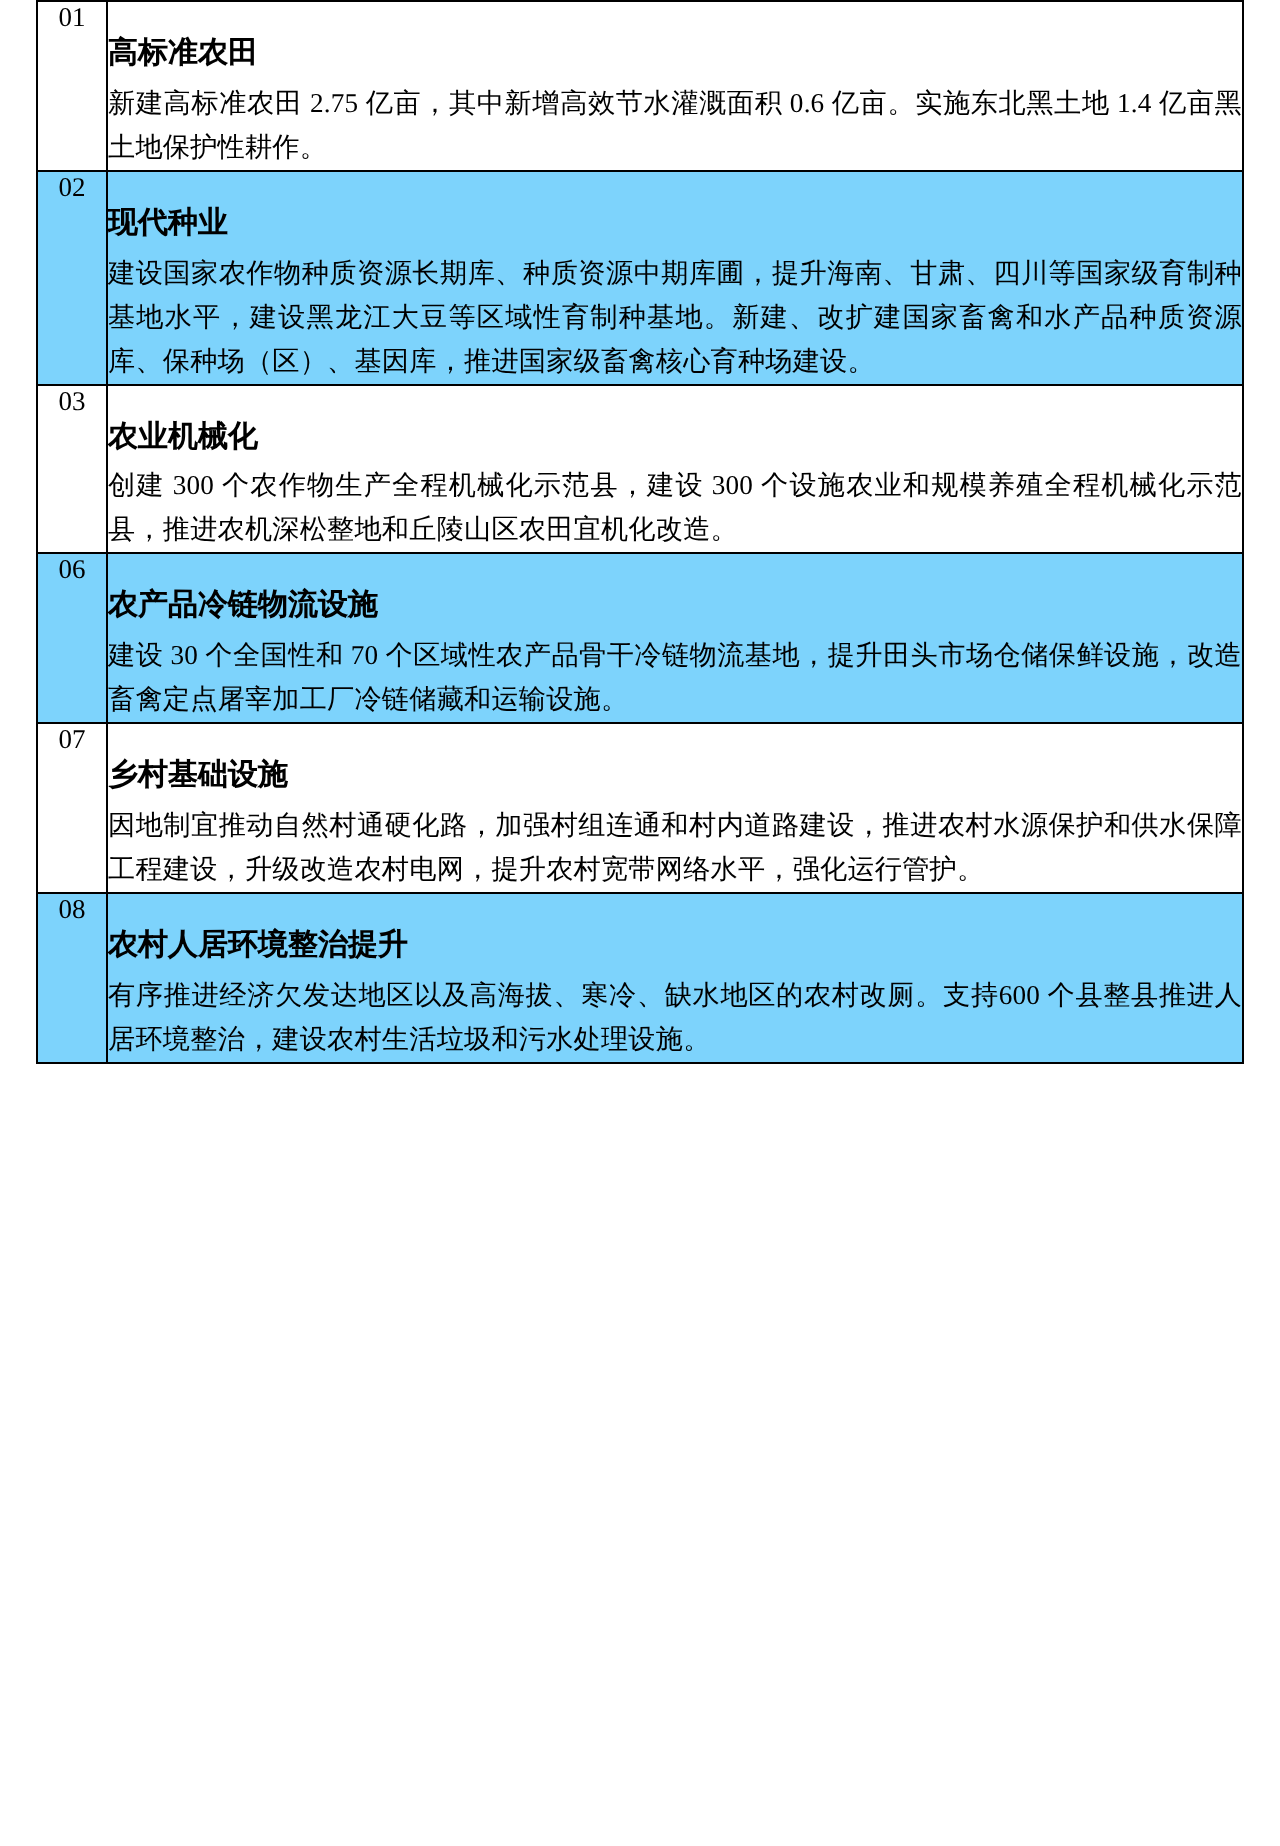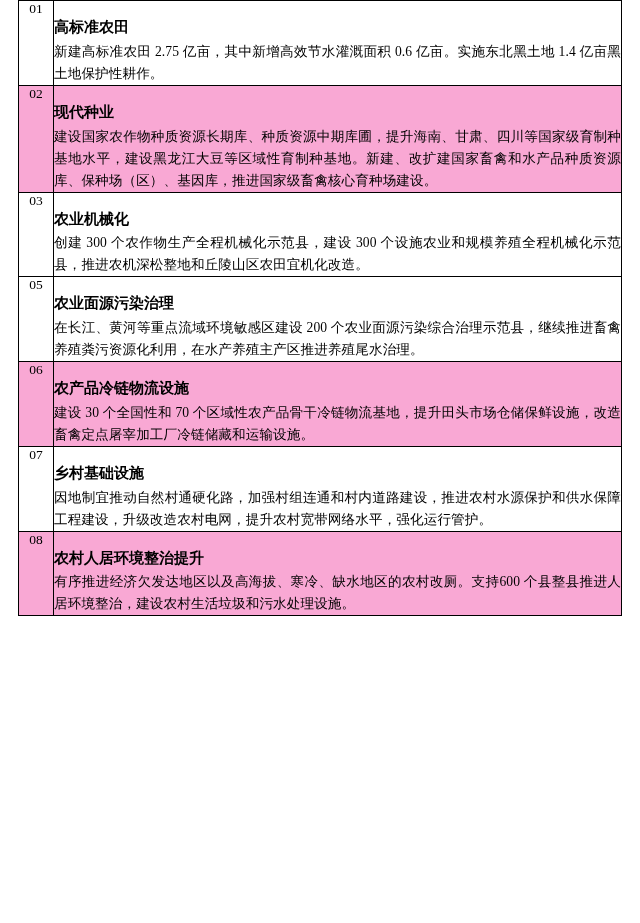--- a/index.html
+++ b/index.html
@@ -57,21 +57,21 @@
     margin: 16px 0 2px 0;
   }
   .item-body {
     font-size: 13.6px;
     line-height: 1.62;
     text-align: justify;
     text-justify: inter-ideograph;
     letter-spacing: 0.1px;
   }
   .row-shade td {
-    background: #f9a8d4;
+    background: #7dd3fc;
   }
 </style>
 </head>
 <body>
 
 <div class="page">
 
 
   <table class="items">
     <tbody>
@@ -89,27 +89,20 @@
           <div class="item-body">建设国家农作物种质资源长期库、种质资源中期库圃，提升海南、甘肃、四川等国家级育制种基地水平，建设黑龙江大豆等区域性育制种基地。新建、改扩建国家畜禽和水产品种质资源库、保种场（区）、基因库，推进国家级畜禽核心育种场建设。</div>
         </td>
       </tr>
       <tr>
         <td class="num">03</td>
         <td class="content">
           <div class="item-head">农业机械化</div>
           <div class="item-body">创建 300 个农作物生产全程机械化示范县，建设 300 个设施农业和规模养殖全程机械化示范县，推进农机深松整地和丘陵山区农田宜机化改造。</div>
         </td>
       </tr>
-      <tr>
-        <td class="num">05</td>
-        <td class="content">
-          <div class="item-head">农业面源污染治理</div>
-          <div class="item-body">在长江、黄河等重点流域环境敏感区建设 200 个农业面源污染综合治理示范县，继续推进畜禽养殖粪污资源化利用，在水产养殖主产区推进养殖尾水治理。</div>
-        </td>
-      </tr>
       <tr class="row-shade">
         <td class="num">06</td>
         <td class="content">
           <div class="item-head">农产品冷链物流设施</div>
           <div class="item-body">建设 30 个全国性和 70 个区域性农产品骨干冷链物流基地，提升田头市场仓储保鲜设施，改造畜禽定点屠宰加工厂冷链储藏和运输设施。</div>
         </td>
       </tr>
       <tr>
         <td class="num">07</td>
         <td class="content">

